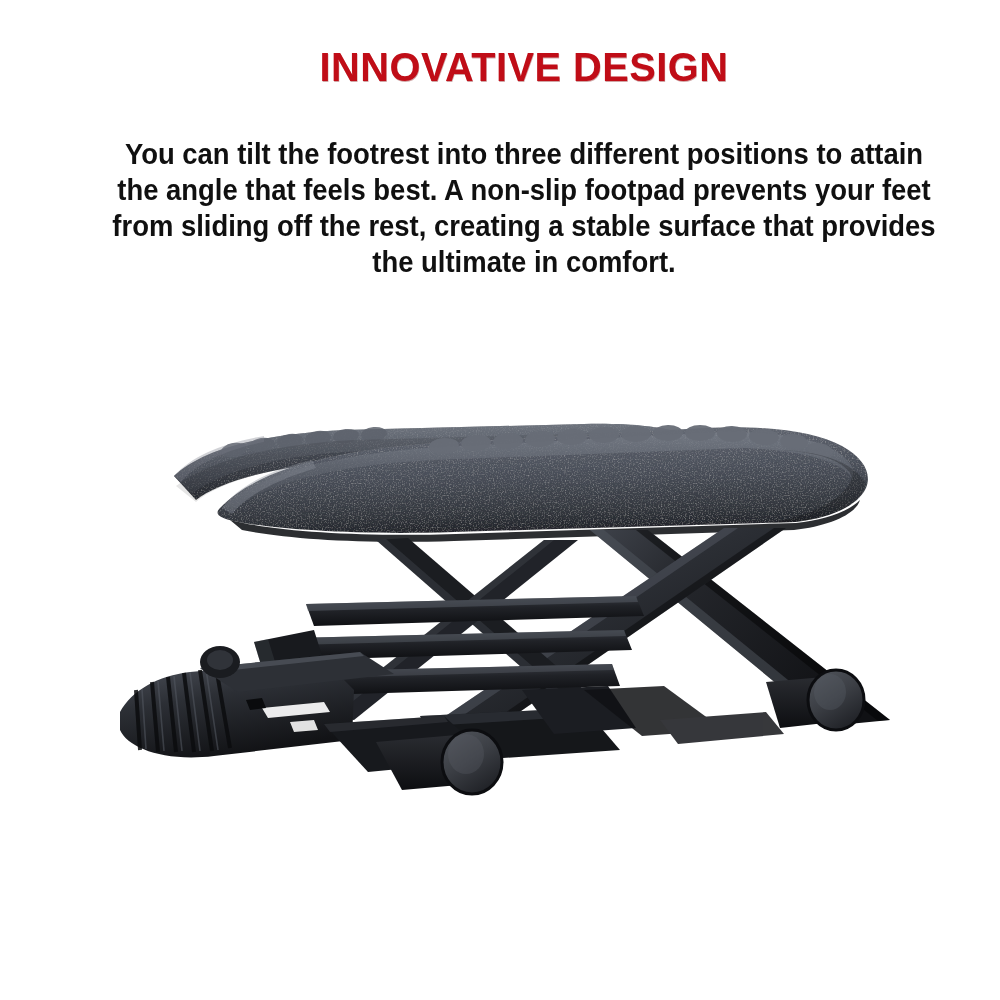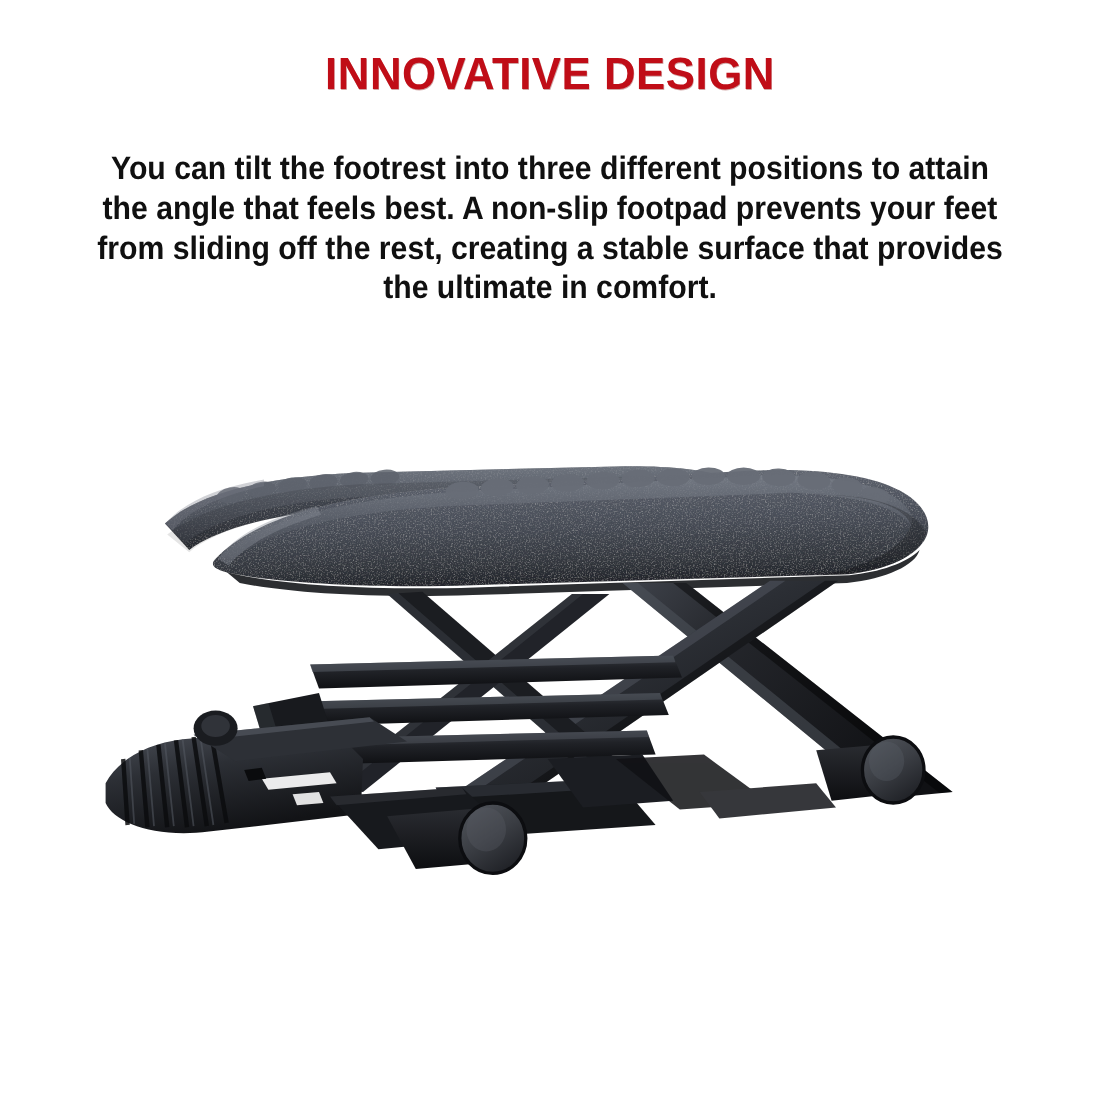--- a/index.html
+++ b/index.html
@@ -3,21 +3,21 @@
 <meta charset="utf-8">
 <style>
   html,body{margin:0;padding:0;}
   body{
     width:1000px;height:1000px;
     background:#ffffff;
     font-family:"Liberation Sans", sans-serif;
     overflow:hidden;
     position:relative;
   }
-  .page{position:absolute;inset:0;background:#fff;}
+  .page{position:absolute;inset:0;background:#fff;margin-left:24px;}
 
   
   .headline{
     position:absolute;
     top:44px;left:0;width:1000px;
     text-align:center;
     font-size:41px;
     font-weight:bold;
     letter-spacing:0.5px;
     color:#c00d17;

